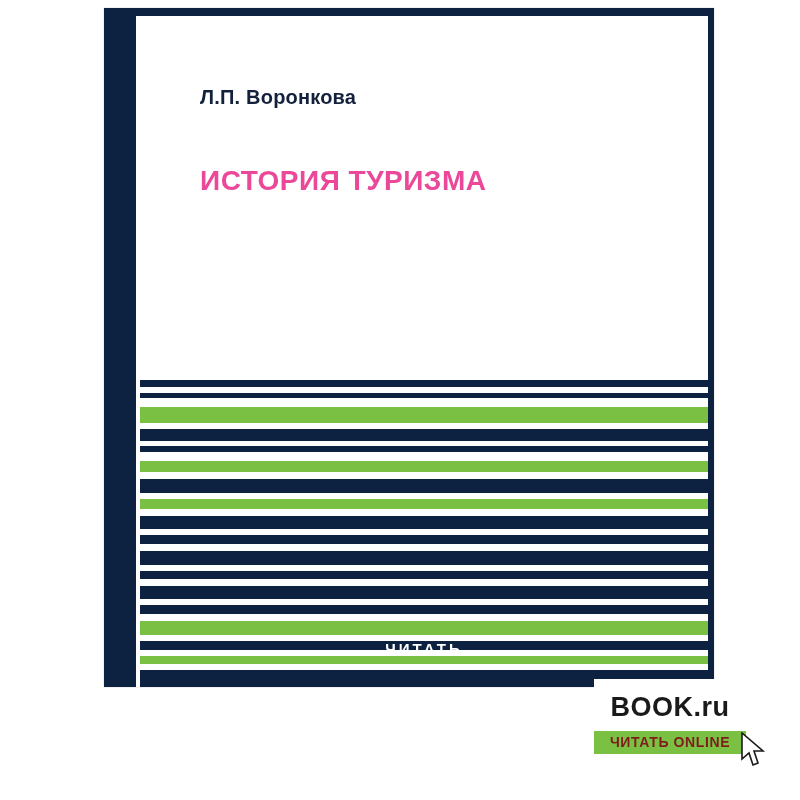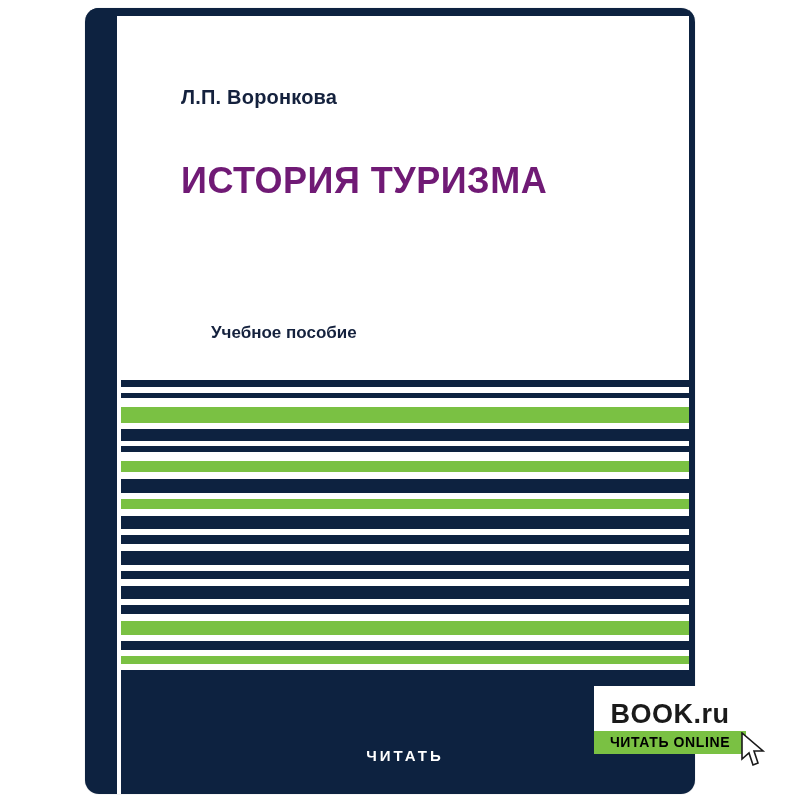--- a/index.html
+++ b/index.html
@@ -18,28 +18,27 @@
   .photo {
     position: relative;
     width: 800px;
     height: 800px;
     background: #ffffff;
   }
 
   
   .book {
     position: absolute;
-    left: 85px;
+    left: 104px;
     top: 8px;
     width: 610px;
-    height: 786px;
+    height: 679px;
     background: #ffffff;
     box-shadow: 0 0 1px rgba(0,0,0,0.35);
     overflow: hidden;
-    border-radius: 14px;
   }
 
   
   .spine {
     position: absolute;
     left: 0;
     top: 0;
     width: 32px;
     height: 100%;
     background: #0d2240;
@@ -82,24 +81,24 @@
     font-weight: 700;
     color: #14213d;
     letter-spacing: 0.2px;
   }
 
   .title {
     position: absolute;
     left: 60px;
     top: 150px;
     right: 40px;
-    font-size: 36px;
+    font-size: 28px;
     line-height: 46px;
     font-weight: 700;
-    color: #701a75;
+    color: #ec4899;
     letter-spacing: 0.5px;
     text-transform: uppercase;
   }
   .title-line { display: block; white-space: nowrap; }
 
   .subtitle {
     position: absolute;
     left: 90px;
     top: 315px;
     font-size: 17px;
@@ -155,25 +154,26 @@
     background: #ffffff;
     color: #1a1a1a;
     font-size: 27px;
     font-weight: 700;
     letter-spacing: 0.5px;
     padding: 14px 0 3px;
     line-height: 1.05;
   }
   .badge-bottom {
     background: #7ac143;
-    color: #000000;
+    color: #7f1d1d;
     font-size: 14px;
     font-weight: 700;
     letter-spacing: 0.6px;
     padding: 3px 0 4px;
+    margin-top: 7px;
   }
   .cursor {
     position: absolute;
     right: 34px;
     bottom: 28px;
     z-index: 6;
   }
 </style>
 </head>
 <body>
@@ -183,21 +183,20 @@
   <div class="book">
 
     <div class="spine"></div>
     <div class="spine-inner"></div>
 
     <div class="text-area">
       <div class="author">Л.П. Воронкова</div>
       <div class="title">
         <span class="title-line">ИСТОРИЯ ТУРИЗМА</span>
       </div>
-      <div class="subtitle">Учебное пособие</div>
     </div>
 
     <div class="stripes" id="stripes">
         <div class="stripe" style="top: 0px; height: 7px; background: rgb(13, 34, 64);"></div>
         <div class="stripe" style="top: 7px; height: 6px; background: rgb(255, 255, 255);"></div>
         <div class="stripe" style="top: 13px; height: 5px; background: rgb(13, 34, 64);"></div>
         <div class="stripe" style="top: 18px; height: 9px; background: rgb(255, 255, 255);"></div>
         <div class="stripe" style="top: 27px; height: 16px; background: rgb(122, 193, 67);"></div>
         <div class="stripe" style="top: 43px; height: 6px; background: rgb(255, 255, 255);"></div>
         <div class="stripe" style="top: 49px; height: 12px; background: rgb(13, 34, 64);"></div>

